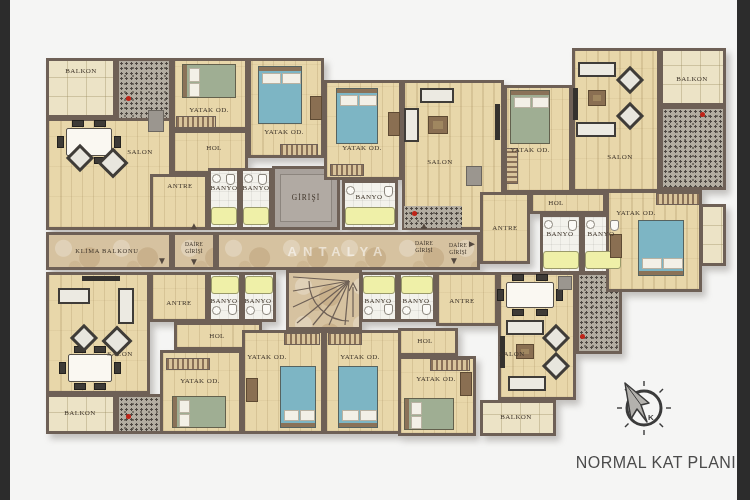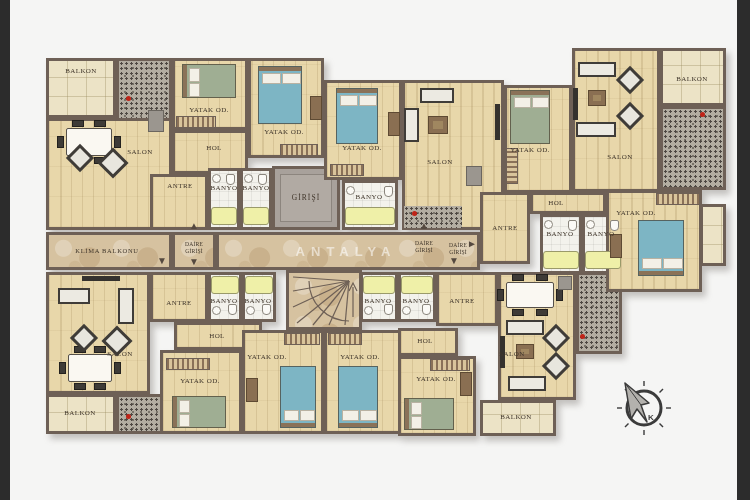--- a/index.html
+++ b/index.html
@@ -353,32 +353,33 @@
             <line x1="60" y1="8" x2="24" y2="52"></line>
             <line x1="60" y1="8" x2="40" y2="52"></line>
             <line x1="60" y1="8" x2="56" y2="52"></line>
             <path d="M20 8 A40 40 0 0 0 60 48"></path>
             <line x1="64" y1="44" x2="64" y2="14"></line>
             <path d="M60 18 L64 10 L68 18"></path>
           </g>
         </svg></div>
     </div>
 
-  <div id="watermark" style="left:346px;top:251px">ANTALYA</div>
+  <div id="watermark" style="left:338px;top:251px">ANTALYA</div>
 
   <svg id="compass" width="64" height="64" viewBox="0 0 64 64">
     <g stroke="#3b3b3b" stroke-width="1.4">
       <line x1="32" y1="12" x2="32" y2="7"></line>
         <line x1="32" y1="56" x2="32" y2="61"></line>
       <line x1="10" y1="34" x2="5" y2="34"></line>
         <line x1="54" y1="34" x2="59" y2="34"></line>
       <line x1="16.5" y1="18.5" x2="13" y2="15"></line>
         <line x1="47.5" y1="49.5" x2="51" y2="53"></line>
       <line x1="16.5" y1="49.5" x2="13" y2="53"></line>
         <line x1="47.5" y1="18.5" x2="51" y2="15"></line>
     </g>
     <circle cx="32" cy="34" r="17" fill="none" stroke="#3b3b3b" stroke-width="3"></circle>
     <path d="M13 9 L37 29 L29 31 L35 48 L25 35 L19 45 Z" fill="#b3b1ad" stroke="#3b3b3b" stroke-width="1.5" stroke-linejoin="round"></path>
     <line x1="13" y1="9" x2="29" y2="31" stroke="#3b3b3b" stroke-width="1"></line>
     <text x="36" y="46" font-size="8" font-weight="bold" fill="#3b3b3b" font-family="Liberation Sans, sans-serif">K</text>
   </svg>
 
+  <div id="floor-title">NORMAL KAT PLANI</div>
 </div>
 
 </body></html>

